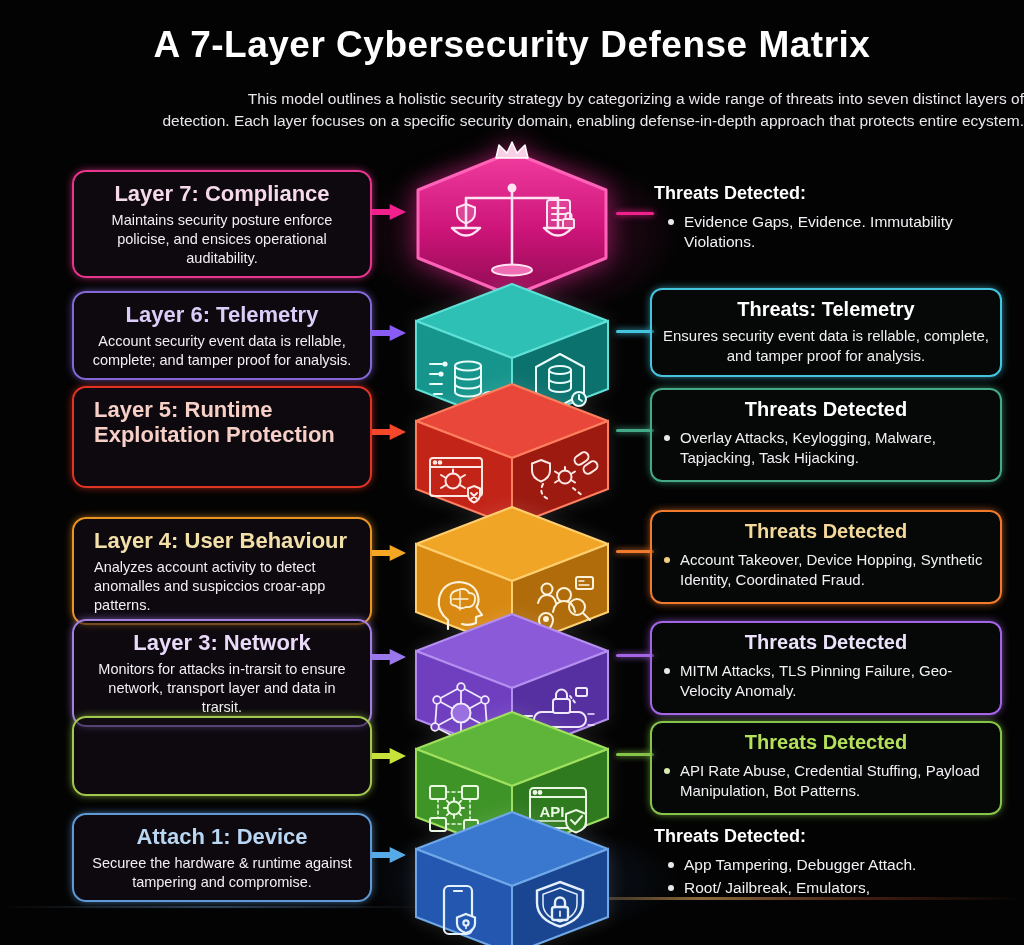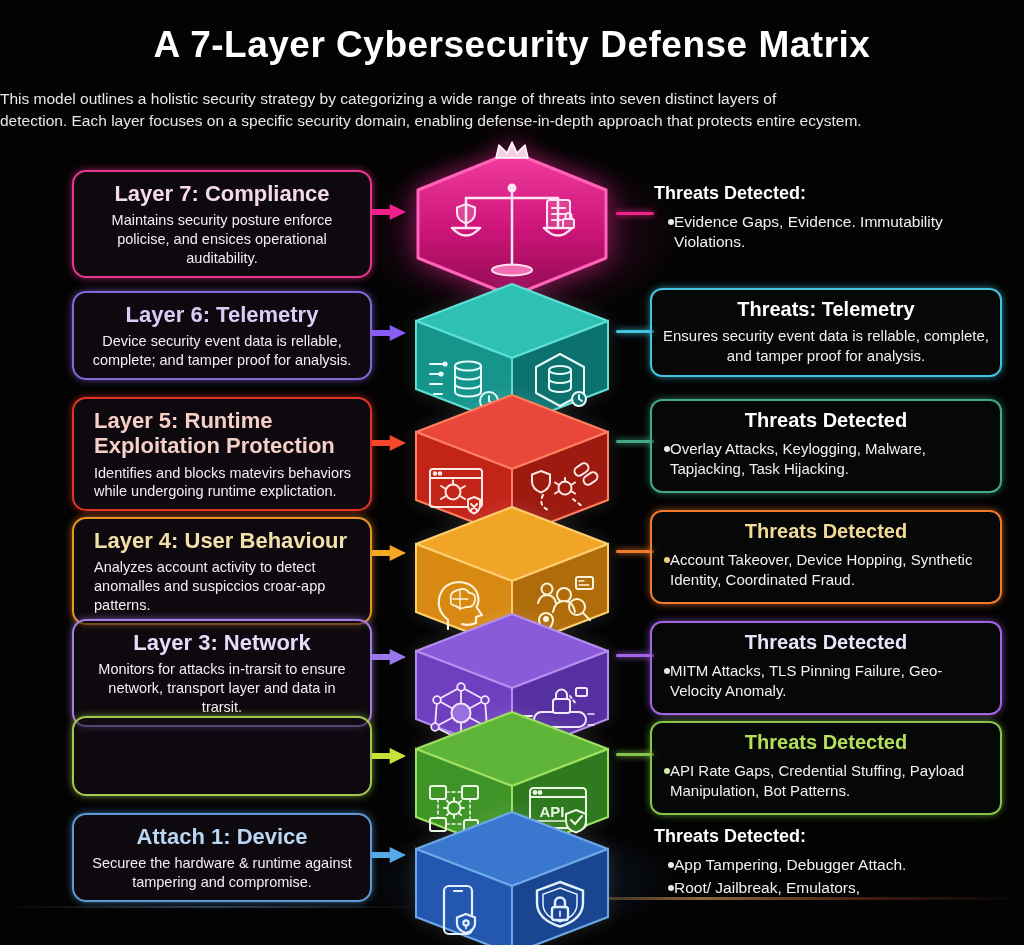--- a/index.html
+++ b/index.html
@@ -10,21 +10,21 @@
     background:radial-gradient(closest-side,rgba(240,40,150,.30),rgba(240,40,150,0) 70%);}
   .glow-bottom{top:800px;left:300px;width:440px;height:160px;
     background:radial-gradient(closest-side,rgba(70,130,220,.22),rgba(70,130,220,0) 72%);}
   .streak1{top:897px;left:540px;width:484px;height:3px;
     background:linear-gradient(90deg,rgba(255,170,90,0),rgba(255,190,110,.55),rgba(255,110,60,.25),rgba(255,170,90,0));}
   .streak2{top:906px;left:0px;width:430px;height:2px;
     background:linear-gradient(90deg,rgba(120,180,255,0),rgba(150,200,255,.28),rgba(120,180,255,0));}
 
   .main-title{position:absolute;top:24px;width:100%;text-align:center;
     font-size:37px;font-weight:bold;letter-spacing:.5px;color:#fff;}
-  .subtitle{position:absolute;top:88px;width:100%;text-align:left;
+  .subtitle{position:absolute;top:88px;width:100%;text-align:right;
     font-size:15.5px;line-height:1.45;color:#eae6ec;}
 
   .layer-row{position:absolute;left:0;width:1024px;height:170px;}
   .lbox{position:absolute;left:72px;width:300px;border:2px solid var(--accent);
     border-radius:14px;background:rgba(22,14,26,.55);padding:9px 6px 8px;
     box-shadow:0 0 10px -2px var(--accent);box-sizing:border-box;}
   .lbox-title{font-size:22px;font-weight:bold;color:var(--title-color);
     text-align:center;padding:0 8px;line-height:1.15;}
   .lbox-title.align-left{text-align:left;padding-left:14px;}
   .lbox-desc{font-size:14.5px;color:#f2eef2;line-height:1.3;text-align:center;
@@ -42,21 +42,21 @@
   .gem{position:absolute;left:402px;width:220px;height:170px;
     filter:drop-shadow(0 0 12px rgba(240,40,150,.55));}
   .cube svg,.gem svg{width:100%;height:100%;display:block;}
 
   .rbox{position:absolute;left:650px;width:352px;border:2px solid var(--right-accent);
     border-radius:12px;background:rgba(12,16,14,.45);padding:8px 10px 9px;
     box-shadow:0 0 10px -2px var(--right-accent);box-sizing:border-box;}
   .rbox-heading{text-align:center;font-size:20px;font-weight:bold;color:var(--threat-heading);}
   .rbox-paragraph{text-align:center;font-size:15px;color:#f0eef2;line-height:1.32;margin:5px 0 0;}
   .threat-list{list-style:none;margin:7px 0 0;padding:0 2px;}
-  .threat-item{display:flex;font-size:15px;color:#f2f0f4;line-height:1.32;margin-bottom:3px;}
+  .threat-item{display:flex;gap:10px;font-size:15px;color:#f2f0f4;line-height:1.32;margin-bottom:3px;}
   .dot{width:6px;height:6px;border-radius:50%;background:var(--bullet);margin-top:7px;flex:none;}
 
   .rplain{position:absolute;left:654px;width:320px;}
   .rplain-heading{font-size:18px;font-weight:bold;color:#fff;}
   .rplain .threat-list{margin-top:8px;padding-left:14px;}
   .rplain .threat-item{font-size:15.5px;}
 </style>
 </head>
 <body>
 
@@ -119,21 +119,21 @@
           <span class="dot"></span>
           <span>Evidence Gaps, Evidence. Immutability Violations.</span>
         </li>
       </ul>
     </div>
   </section>
 
   <section class="layer-row" style="top: 278px; --accent: #8468d8; --title-color: #dccdf8; --arrow: #8a5cf6; --right-accent: #45c4e0; --threat-heading: #ffffff; --bullet: #e8e8e8; --cube-top: #2ec0b4; --cube-left: #16958d; --cube-right: #0c726e; --cube-edge: #5fe0d6;">
     <div class="lbox" style="top:13px;min-height:82px">
       <div class="lbox-title">Layer 6: Telemetry</div>
-      <div class="lbox-desc">Device security event data is rellable, complete; and tamper proof for analysis.</div>
+      <div class="lbox-desc">Account security event data is rellable, complete; and tamper proof for analysis.</div>
     </div>
     <div class="arrow" style="top:47px"></div>
     <div class="cube" style="top:2px">
       <svg viewBox="0 0 216 150">
         <polygon points="108,4 204,41 108,78 12,41" fill="var(--cube-top)" stroke="var(--cube-edge)" stroke-width="2" stroke-linejoin="round"></polygon>
         <polygon points="12,41 108,78 108,146 12,109" fill="var(--cube-left)" stroke="var(--cube-edge)" stroke-width="2"></polygon>
         <polygon points="108,78 204,41 204,109 108,146" fill="var(--cube-right)" stroke="var(--cube-edge)" stroke-width="2"></polygon>
         <g stroke="#eafcfa" fill="none" stroke-width="2" stroke-linecap="round">
           <path d="M26,84 h12 M26,94 h8 M26,104 h12 M30,114 h8"></path>
           <circle cx="41" cy="84" r="1.6" fill="#eafcfa"></circle>
@@ -153,24 +153,23 @@
         </g>
       </svg>
     </div>
     <div class="connector" style="top:52px"></div>
     <div class="rbox" style="top:10px;min-height:82px">
       <div class="rbox-heading">Threats: Telemetry</div>
       <div class="rbox-paragraph">Ensures security event data is rellable, complete, and tamper proof for analysis.</div>
     </div>
   </section>
 
-  <section class="layer-row" style="top: 389px; --accent: #e03424; --title-color: #f6cfc7; --arrow: #f5482a; --right-accent: #43a988; --threat-heading: #ffffff; --bullet: #e8e8e8; --cube-top: #e8473a; --cube-left: #c32418; --cube-right: #9c1a10; --cube-edge: #ff7f5f;">
+  <section class="layer-row" style="top: 378px; --accent: #e03424; --title-color: #f6cfc7; --arrow: #f5482a; --right-accent: #43a988; --threat-heading: #ffffff; --bullet: #e8e8e8; --cube-top: #e8473a; --cube-left: #c32418; --cube-right: #9c1a10; --cube-edge: #ff7f5f;">
     <div class="lbox" style="top:8px;min-height:102px">
       <div class="lbox-title align-left">Layer 5: Runtime Exploitation Protection</div>
-      <div class="lbox-desc align-left">Identifies and blocks matevirs behaviors while undergoing runtime explictation.</div>
     </div>
     <div class="arrow" style="top:46px"></div>
     <div class="cube" style="top:2px">
       <svg viewBox="0 0 216 150">
         <polygon points="108,4 204,41 108,78 12,41" fill="var(--cube-top)" stroke="var(--cube-edge)" stroke-width="2" stroke-linejoin="round"></polygon>
         <polygon points="12,41 108,78 108,146 12,109" fill="var(--cube-left)" stroke="var(--cube-edge)" stroke-width="2"></polygon>
         <polygon points="108,78 204,41 204,109 108,146" fill="var(--cube-right)" stroke="var(--cube-edge)" stroke-width="2"></polygon>
         <g stroke="#fde8e4" fill="none" stroke-width="2" stroke-linecap="round">
           <rect x="26" y="78" width="52" height="38" rx="3"></rect>
           <path d="M26,87 h52"></path>
@@ -319,21 +318,21 @@
           <path d="M167,112 l4,4 l7,-8"></path>
         </g>
       </svg>
     </div>
     <div class="connector" style="top:47px"></div>
     <div class="rbox" style="top:15px;min-height:86px">
       <div class="rbox-heading">Threats Detected</div>
       <ul class="threat-list">
         <li class="threat-item">
           <span class="dot"></span>
-          <span>API Rate Gaps, Credential Stuffing, Payload Manipulation, Bot Patterns.</span>
+          <span>API Rate Abuse, Credential Stuffing, Payload Manipulation, Bot Patterns.</span>
         </li>
       </ul>
     </div>
   </section>
 
   <section class="layer-row" style="top: 806px; --accent: #5f9ad6; --title-color: #b9d7f3; --arrow: #56aae8; --right-accent: #56aae8; --threat-heading: #ffffff; --bullet: #e8e8e8; --cube-top: #3a78d0; --cube-left: #2458b0; --cube-right: #1a4590; --cube-edge: #6fa8e8;">
     <div class="lbox" style="top:7px;min-height:80px">
       <div class="lbox-title">Attach 1: Device</div>
       <div class="lbox-desc">Securee the hardware &amp; runtime against tampering and compromise.</div>
     </div>

